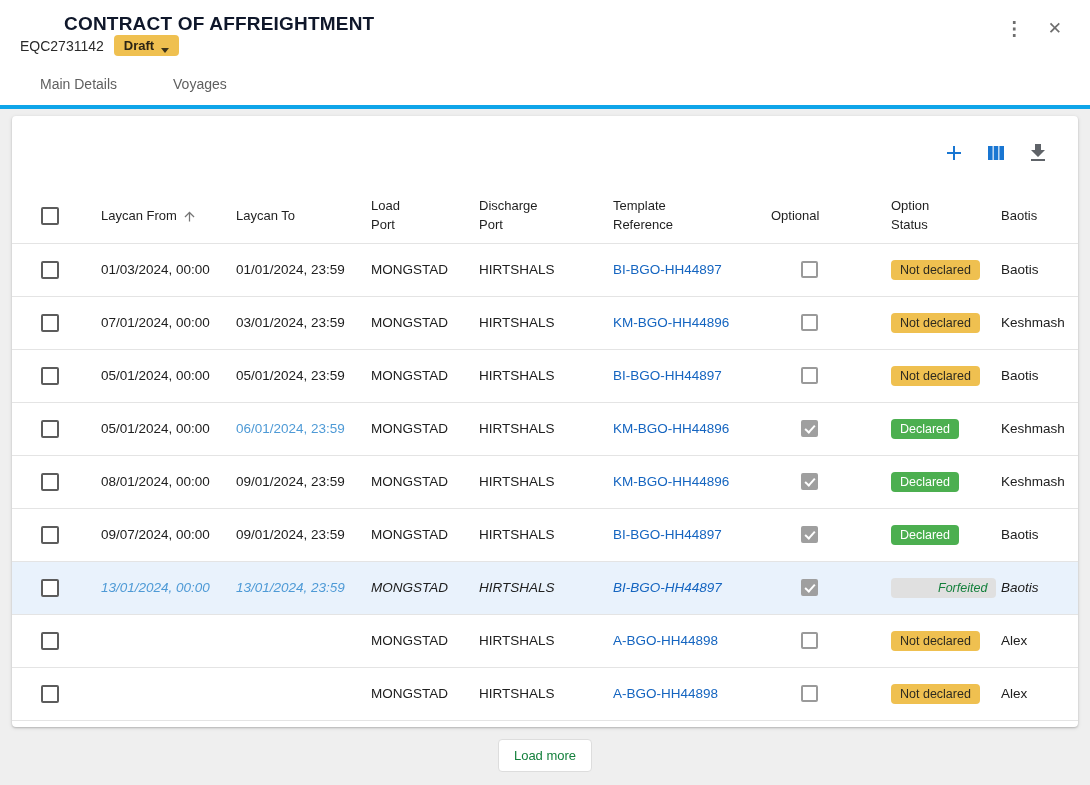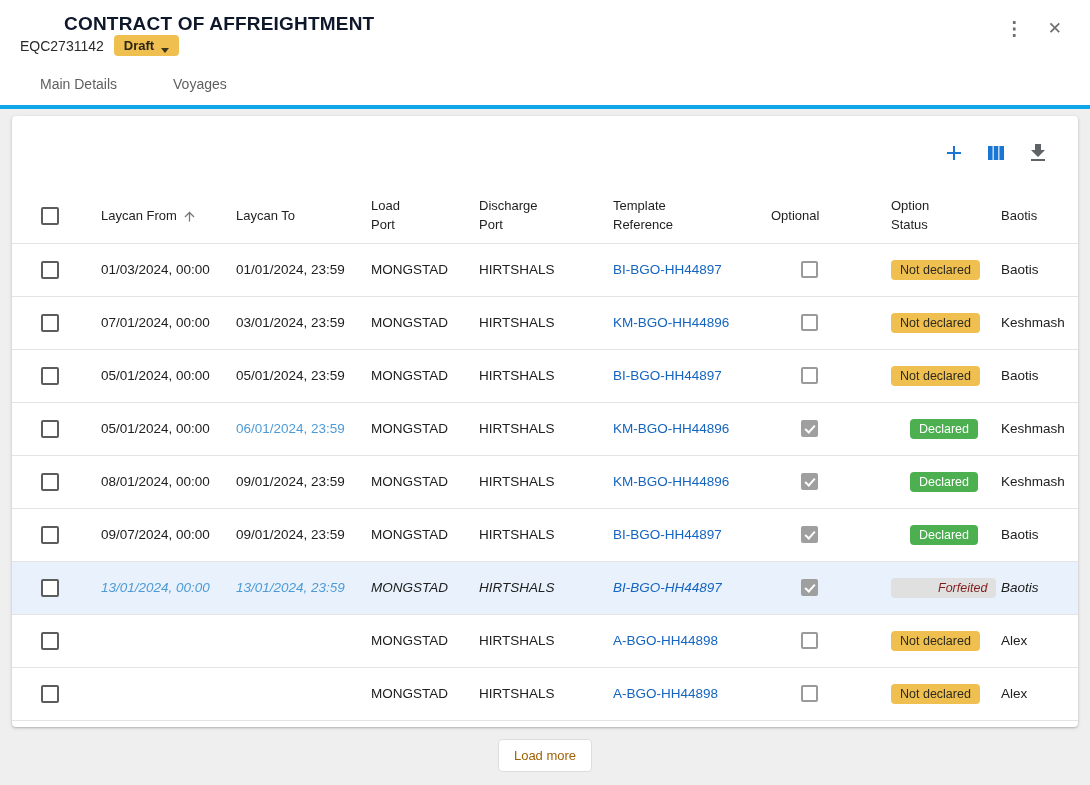--- a/index.html
+++ b/index.html
@@ -46,25 +46,25 @@
   .sort-icon{vertical-align:middle;margin-left:5px;}
   .checkbox{width:18px;height:18px;border:2px solid #5c5c5c;border-radius:2px;display:inline-block;position:relative;background:#fff;cursor:pointer;vertical-align:middle;}
   .checkbox.light{width:17px;height:17px;border-color:#9a9a9a;margin-left:30px;}
   .checkbox.checked{background:#9f9f9f;border-color:#9f9f9f;}
   .checkbox.checked::after{content:"";position:absolute;left:4px;top:1px;width:4px;height:8px;border:solid #fff;border-width:0 2px 2px 0;transform:rotate(42deg);}
   .ref-link{color:var(--link);cursor:pointer;}
   .date-link{color:var(--date-link);cursor:pointer;}
   tr.highlighted td{background:var(--row-highlight);font-style:italic;}
   .status-badge{display:inline-block;padding:3px 9px;border-radius:4px;font-size:12.5px;white-space:nowrap;}
   .s-not-declared{background:var(--badge-amber);color:#2d2a20;}
-  .s-declared{background:var(--badge-green);color:#fff;margin-left:19px;}
-  .s-forfeited{background:var(--badge-gray);color:#7f1d1d;padding-left:47px;}
+  .s-declared{background:var(--badge-green);color:#fff;}
+  .s-forfeited{background:var(--badge-gray);color:#15803d;padding-left:47px;}
   
   .load-more-wrap{text-align:center;padding:12px 0 11px 0;}
-  .load-more{background:#fff;border:1px solid #ddd;border-radius:4px;color:#a16207;font-size:13px;padding:8px 15px;cursor:pointer;font-family:inherit;}
+  .load-more{background:#fff;border:1px solid #ddd;border-radius:4px;color:#15803d;font-size:13px;padding:8px 15px;cursor:pointer;font-family:inherit;}
 </style>
 </head>
 <body>
 
 <div class="app">
 
   <div class="top-bar">
     <div>
       <div class="page-title">CONTRACT OF AFFREIGHTMENT</div>
       <div class="subtitle-row">

